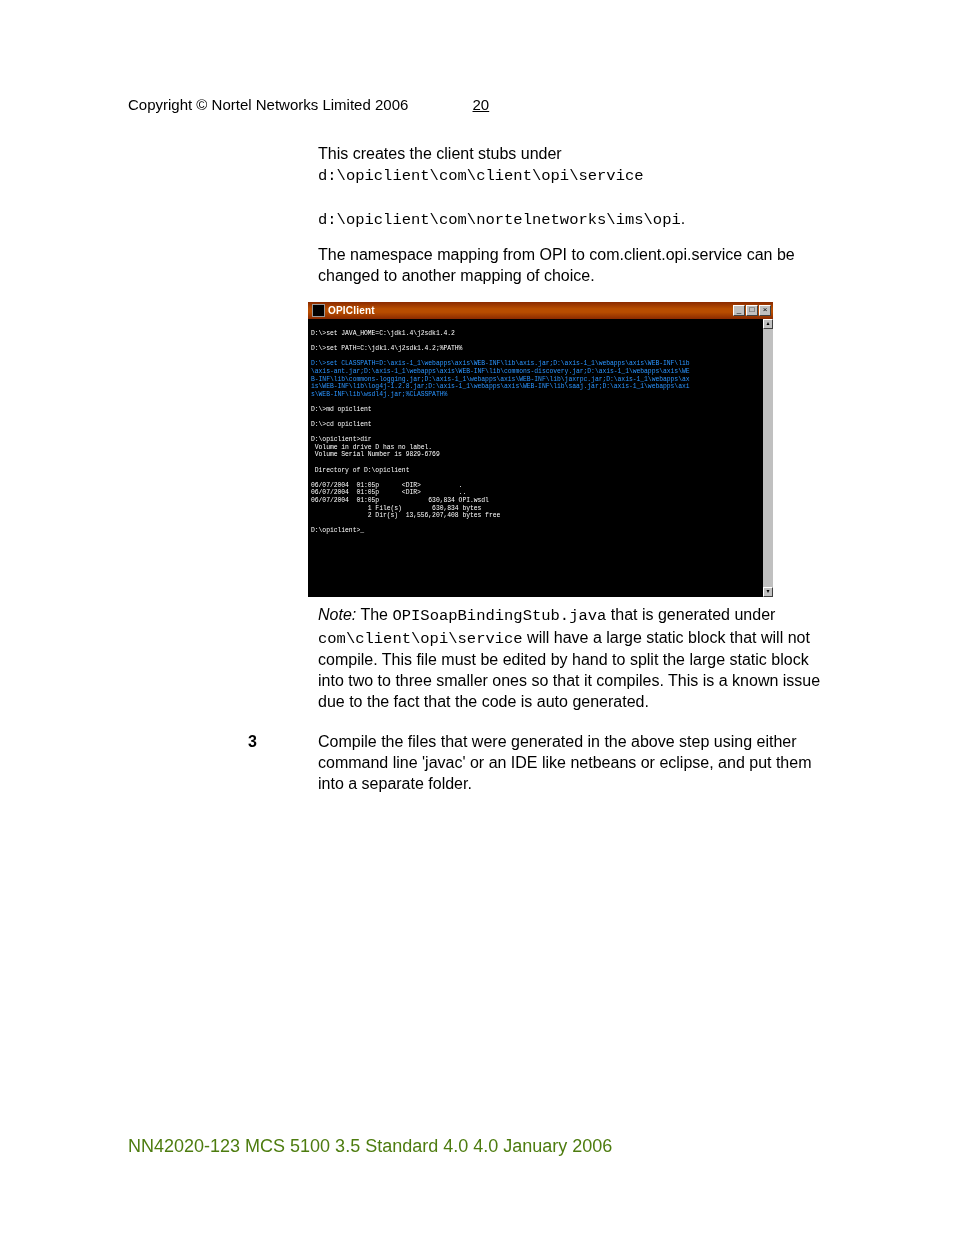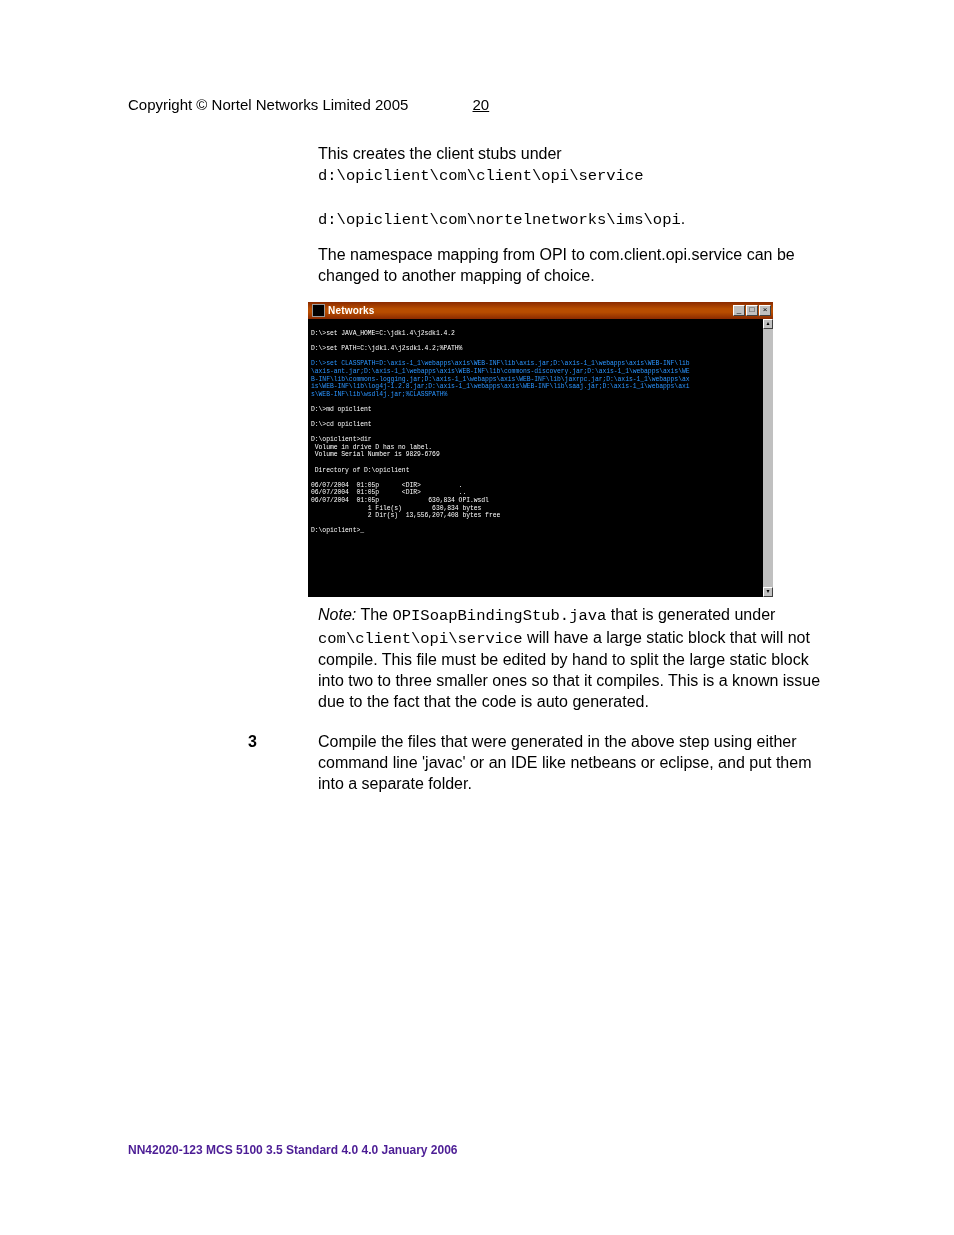--- a/index.html
+++ b/index.html
@@ -56,23 +56,22 @@
     position: absolute;
     left: -70px;
     top: 0;
     font-weight: bold;
     font-size: 16px;
   }
   .footer {
     position: absolute;
     left: 128px;
     bottom: 78px;
-    font-size: 12px;
-    color: #4c1d95;
-    font-weight: bold;
+    font-size: 18px;
+    color: #4d7c0f;
   }
 
   
   .term-wrap {
     position: relative;
     width: 465px;
     margin: 16px 0 4px -10px;
   }
   .titlebar {
     height: 17px;
@@ -161,40 +160,40 @@
     font-size: 6px;
     line-height: 7px;
     text-align: center;
   }
 </style>
 </head>
 <body>
 
 <div class="page">
   <div class="header">
-    <span>Copyright © Nortel Networks Limited 2005</span>
+    <span>Copyright © Nortel Networks Limited 2006</span>
     <span class="pg">20</span>
   </div>
 
   <div class="content">
 
     <p>
       <span>This creates the client stubs under</span><br>
       <span class="mono">d:\opiclient\com\client\opi\service</span><br>
       <br>
       <span class="mono">d:\opiclient\com\nortelnetworks\ims\opi</span><span>.</span>
     </p>
 
     <p>The namespace mapping from OPI to com.client.opi.service can be changed to another mapping of choice.</p>
 
     <div class="term-wrap">
       <div class="titlebar">
         <div class="t-left">
           <span class="t-icon"></span>
-          <span class="t-title">Networks</span>
+          <span class="t-title">OPIClient</span>
         </div>
         <div class="t-buttons">
           <div class="t-btn">_</div>
           <div class="t-btn">□</div>
           <div class="t-btn">×</div>
         </div>
       </div>
       <div class="term-body">
         <div class="term-text" id="term-text"><span class="w"> </span><span class="w">D:\&gt;set JAVA_HOME=C:\jdk1.4\j2sdk1.4.2</span><span class="w"> </span><span class="w">D:\&gt;set PATH=C:\jdk1.4\j2sdk1.4.2;%PATH%</span><span class="w"> </span><span class="c">D:\&gt;set CLASSPATH=D:\axis-1_1\webapps\axis\WEB-INF\lib\axis.jar;D:\axis-1_1\webapps\axis\WEB-INF\lib</span><span class="c">\axis-ant.jar;D:\axis-1_1\webapps\axis\WEB-INF\lib\commons-discovery.jar;D:\axis-1_1\webapps\axis\WE</span><span class="c">B-INF\lib\commons-logging.jar;D:\axis-1_1\webapps\axis\WEB-INF\lib\jaxrpc.jar;D:\axis-1_1\webapps\ax</span><span class="c">is\WEB-INF\lib\log4j-1.2.8.jar;D:\axis-1_1\webapps\axis\WEB-INF\lib\saaj.jar;D:\axis-1_1\webapps\axi</span><span class="c">s\WEB-INF\lib\wsdl4j.jar;%CLASSPATH%</span><span class="w"> </span><span class="w">D:\&gt;md opiclient</span><span class="w"> </span><span class="w">D:\&gt;cd opiclient</span><span class="w"> </span><span class="w">D:\opiclient&gt;dir</span><span class="w"> Volume in drive D has no label.</span><span class="w"> Volume Serial Number is 9829-6769</span><span class="w"> </span><span class="w"> Directory of D:\opiclient</span><span class="w"> </span><span class="w">06/07/2004  01:05p      &lt;DIR&gt;          .</span><span class="w">06/07/2004  01:05p      &lt;DIR&gt;          ..</span><span class="w">06/07/2004  01:05p             630,834 OPI.wsdl</span><span class="w">               1 File(s)        630,834 bytes</span><span class="w">               2 Dir(s)  13,556,207,408 bytes free</span><span class="w"> </span><span class="w">D:\opiclient&gt;_</span></div>
         <div class="scrollbar">

